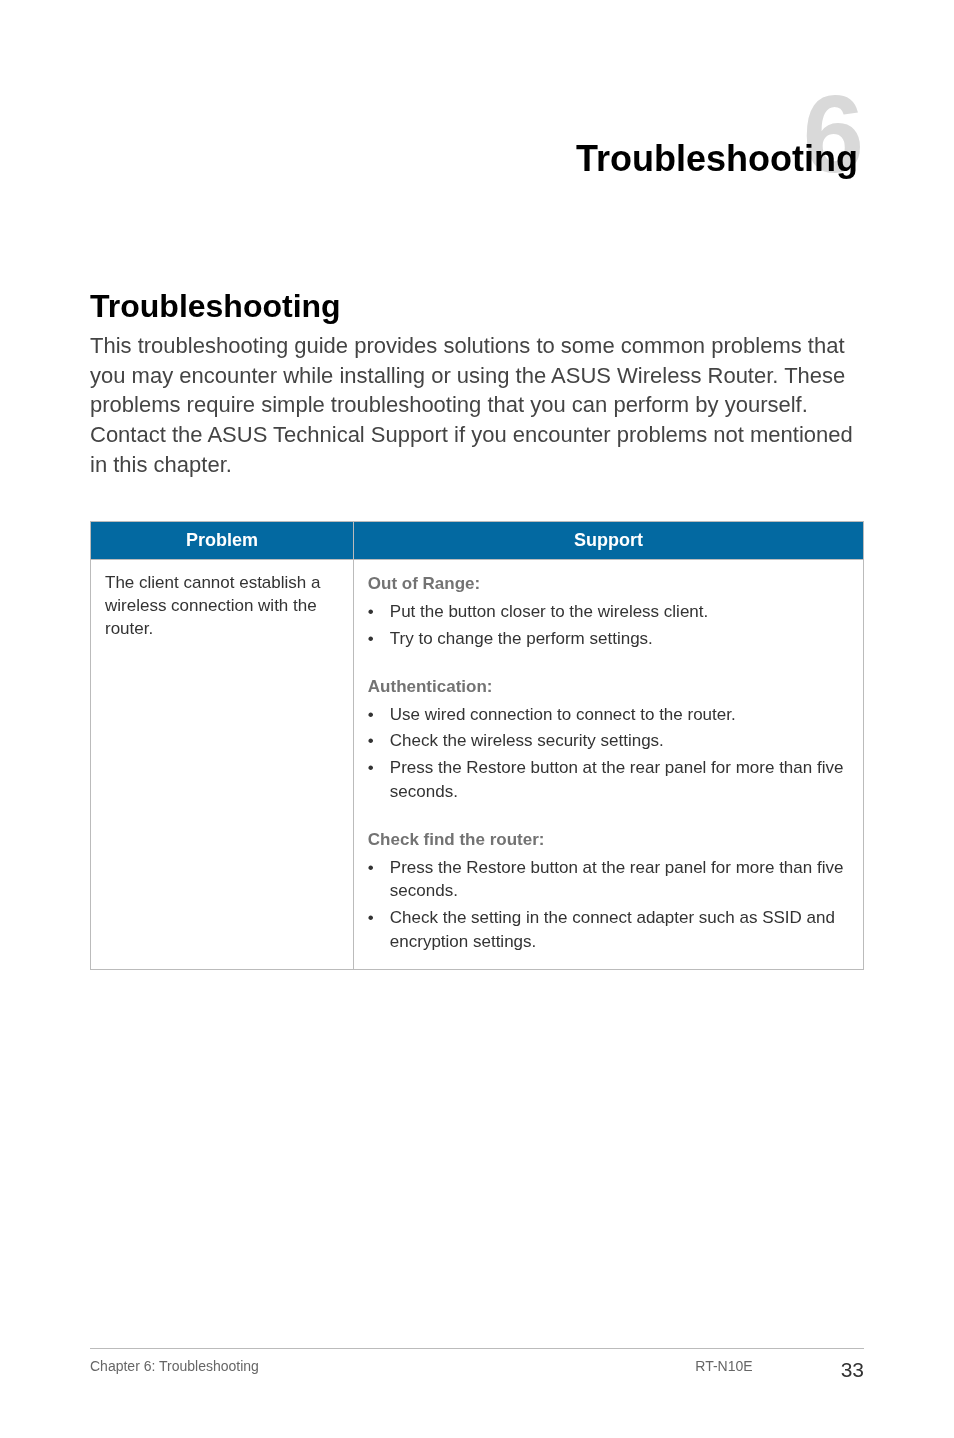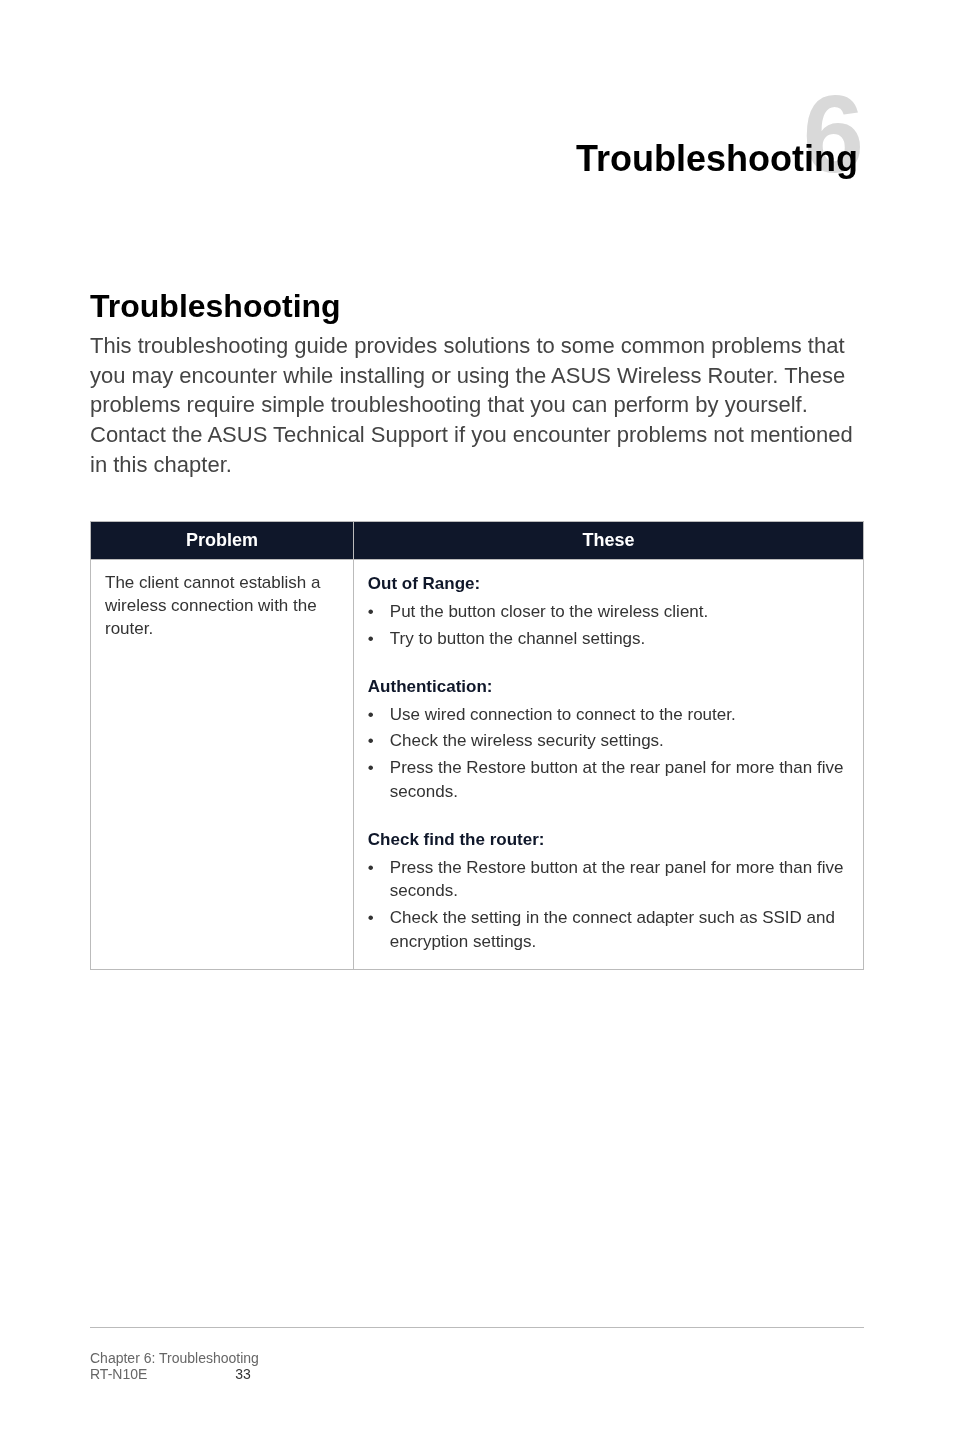--- a/index.html
+++ b/index.html
@@ -50,21 +50,21 @@
     color: #444;
     line-height: 1.35;
     margin-bottom: 42px;
   }
   table {
     width: 100%;
     border-collapse: collapse;
     border: 1px solid #bbb;
   }
   th {
-    background: #0f172a;
+    background: #0369a1;
     color: #fff;
     font-weight: bold;
     font-size: 18px;
     padding: 8px 12px;
     text-align: center;
     border: 1px solid #bbb;
   }
   th.problem-col {
     width: 34%;
   }
@@ -78,21 +78,21 @@
   .problem-cell {
     line-height: 1.35;
     margin-left: 7px;
   }
   .action-cell {
     line-height: 1.4;
   }
   .action-heading {
     font-weight: bold;
     margin-bottom: 4px;
-    color: #0f172a;
+    color: #737373;
   }
   .action-heading.spaced {
     margin-top: 24px;
   }
   .bullet-row {
     display: flex;
     align-items: flex-start;
     margin: 3px 0;
   }
   .bullet-dot {
@@ -102,68 +102,67 @@
   }
   .bullet-text {
     flex: 1;
   }
   .footer {
     position: absolute;
     bottom: 56px;
     left: 90px;
     right: 90px;
     border-top: 1px solid #bbb;
-    padding-top: 22px;
+    padding-top: 9px;
     display: flex;
     justify-content: space-between;
     font-size: 14px;
     color: #666;
-    flex-direction: column;
   }
   .footer-right {
     display: flex;
     gap: 88px;
   }
   .page-num {
-    font-size: 14px;
+    font-size: 21px;
     color: #333;
   }
 </style>
 </head>
 <body>
 
 <div class="page">
   <div class="chapter-heading">
     <span class="chapter-number">6</span>
     <span class="chapter-title-overlay">Troubleshooting</span>
   </div>
 
   <h2 class="section-title">Troubleshooting</h2>
   <p class="intro-text">This troubleshooting guide provides solutions to some common problems that you may encounter while installing or using the ASUS Wireless Router. These problems require simple troubleshooting that you can perform by yourself. Contact the ASUS Technical Support if you encounter problems not mentioned in this chapter.</p>
 
   <table>
     <thead>
       <tr>
         <th class="problem-col">Problem</th>
-        <th>These</th>
+        <th>Support</th>
       </tr>
     </thead>
     <tbody>
       <tr>
         <td class="problem-cell">The client cannot establish a wireless connection with the router.</td>
         <td class="action-cell">
 
           <div class="action-heading">Out of Range:</div>
           <div class="bullet-row">
             <span class="bullet-dot">•</span>
             <span class="bullet-text">Put the button closer to the wireless client.</span>
           </div>
           <div class="bullet-row">
             <span class="bullet-dot">•</span>
-            <span class="bullet-text">Try to button the channel settings.</span>
+            <span class="bullet-text">Try to change the perform settings.</span>
           </div>
 
           <div class="action-heading spaced">Authentication:</div>
           <div class="bullet-row">
             <span class="bullet-dot">•</span>
             <span class="bullet-text">Use wired connection to connect to the router.</span>
           </div>
           <div class="bullet-row">
             <span class="bullet-dot">•</span>
             <span class="bullet-text">Check the wireless security settings.</span>

